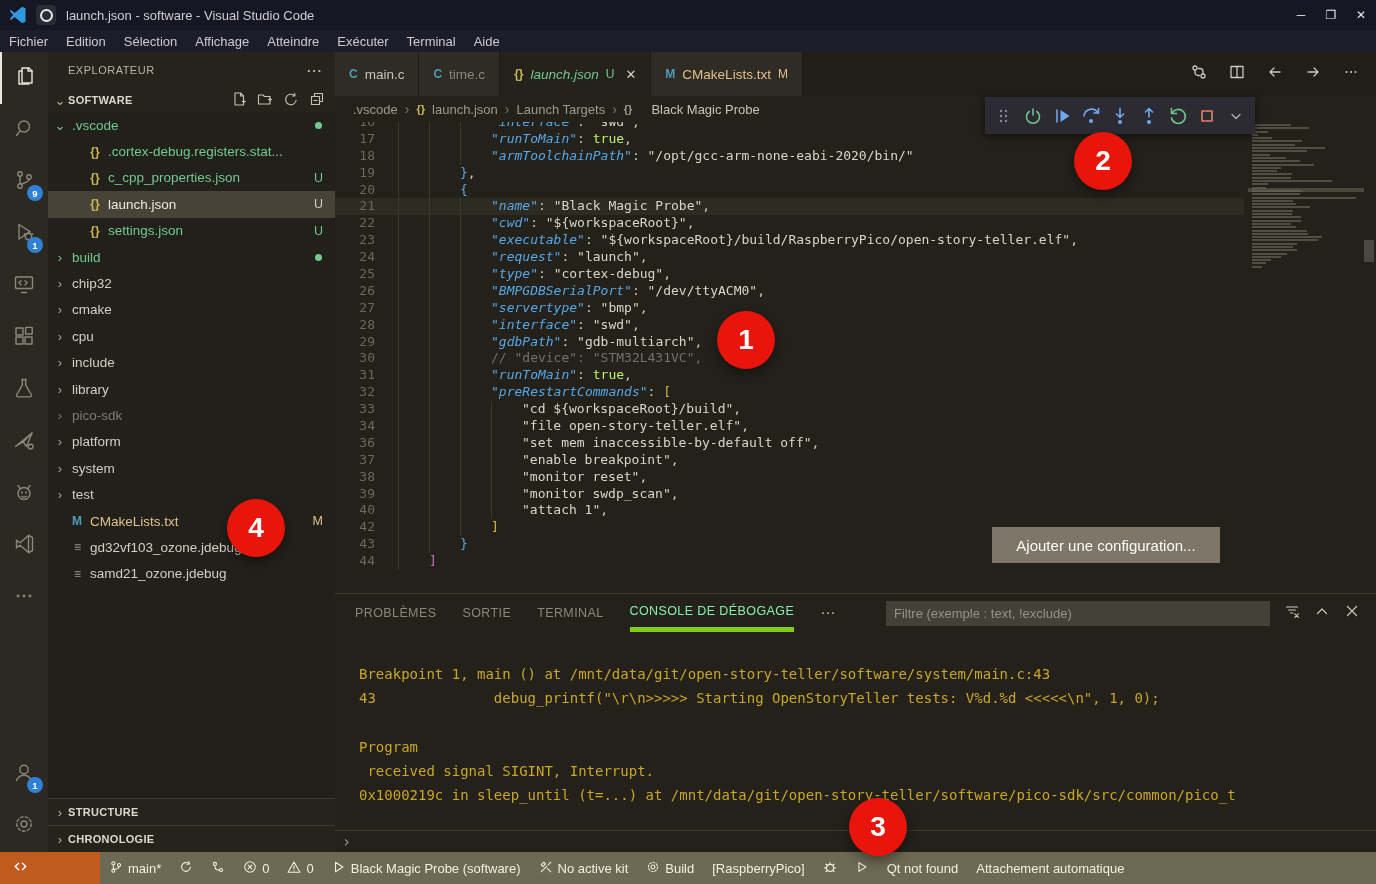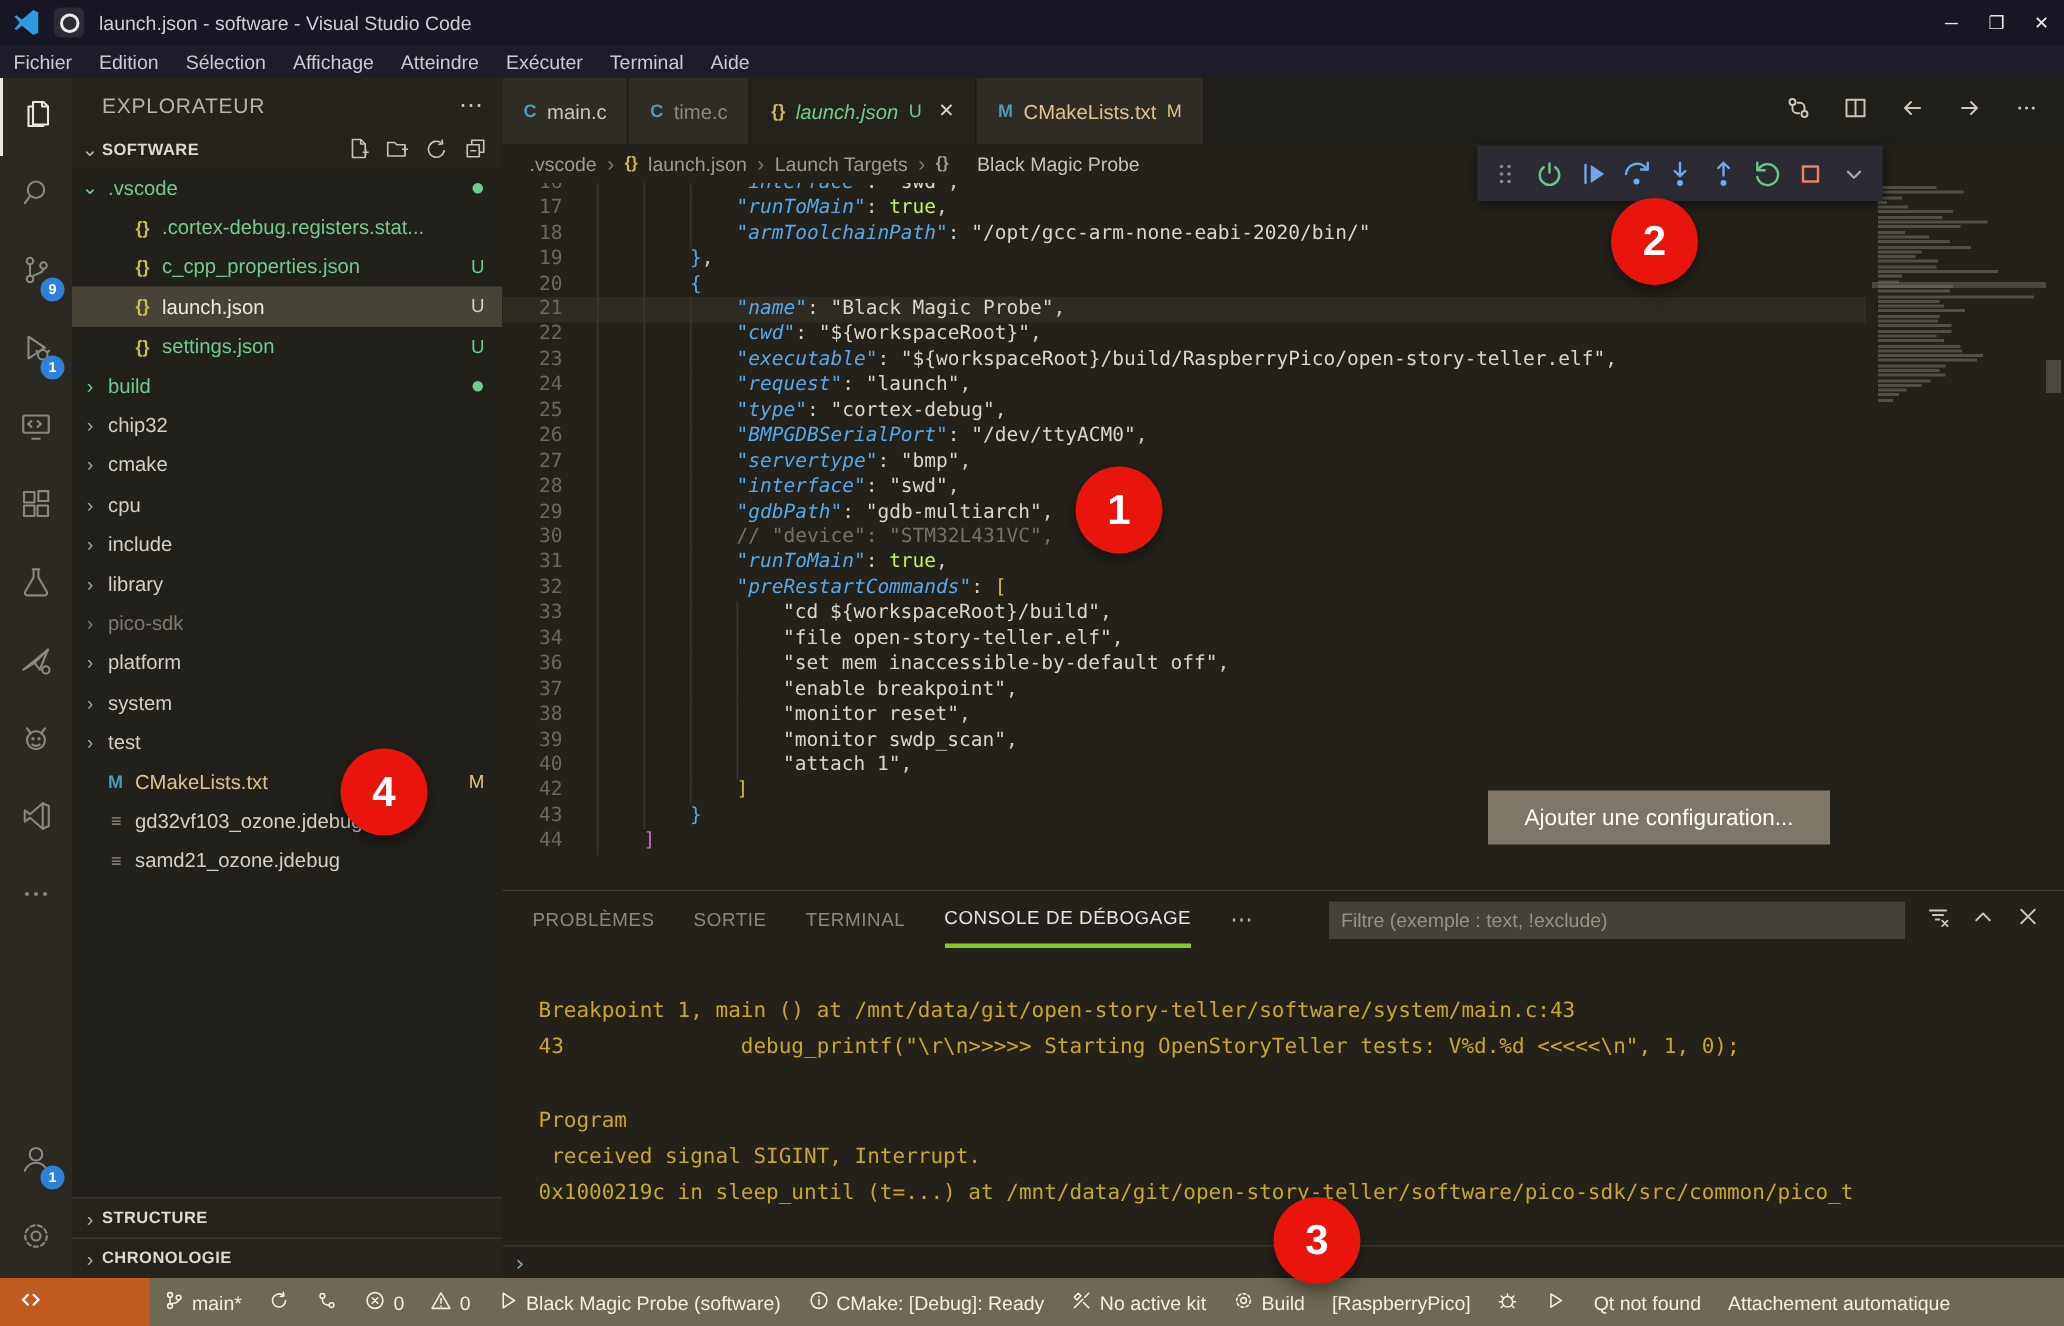--- a/index.html
+++ b/index.html
@@ -27,21 +27,21 @@
   .activitybar{width:48px;background:#2b2921;display:flex;flex-direction:column;align-items:center;flex:none;}
   .ab-item{width:48px;height:52px;display:flex;align-items:center;justify-content:center;color:#8b887c;position:relative;box-sizing:border-box;}
   .ab-item svg{width:24px;height:24px;fill:none;stroke:currentColor;stroke-width:1.4;stroke-linecap:round;stroke-linejoin:round;}
   .ab-item.active{color:#e9e7de;border-left:2px solid #e9e7de;}
   .ab-badge{position:absolute;right:5px;bottom:7px;min-width:16px;height:16px;border-radius:9px;background:#2f81d7;color:#fff;font-size:9.5px;font-weight:bold;display:flex;align-items:center;justify-content:center;padding:0 2px;box-sizing:border-box;}
   .ab-spacer{flex:1;}
 
   
   .sidebar{width:287px;background:#25231c;display:flex;flex-direction:column;flex:none;font-size:13px;}
   .sb-top{height:36px;display:flex;align-items:center;padding:0 12px 0 20px;flex:none;}
-  .sb-title{font-size:14px;color:#b7b4a8;letter-spacing:.5px;}
+  .sb-title{font-size:11px;color:#b7b4a8;letter-spacing:.5px;}
   .sb-more{margin-left:auto;color:#c5c2b6;font-size:16px;letter-spacing:1px;}
   .sb-section{height:24px;display:flex;align-items:center;padding:0 10px 0 4px;flex:none;}
   .sb-chev{width:16px;color:#b5b2a6;font-size:13px;text-align:center;}
   .sb-secname{font-size:11px;font-weight:bold;color:#dcd9ce;letter-spacing:.3px;}
   .sb-acts{margin-left:auto;display:flex;gap:10px;color:#c5c2b6;}
   .sb-acts svg{width:16px;height:16px;fill:none;stroke:currentColor;stroke-width:1.1;stroke-linejoin:round;}
   .tree{flex:1;background:#21201a;overflow:hidden;padding-bottom:4px;}
   .trow{height:26.4px;display:flex;align-items:center;color:#d2cfc4;cursor:default;}
   .trow .chev{width:16px;text-align:center;color:#a8a599;font-size:13px;flex:none;}
   .trow .ficon{width:18px;flex:none;text-align:center;font-weight:bold;font-size:12px;}
@@ -107,21 +107,21 @@
   .dbg-btn{display:flex;align-items:center;justify-content:center;width:26px;height:28px;}
   .dbg-btn svg{width:20px;height:20px;fill:none;stroke:currentColor;stroke-width:1.6;stroke-linecap:round;stroke-linejoin:round;}
   .c-green{color:#6fc28a;} .c-blue{color:#6fa8ef;} .c-red{color:#e8836c;} .c-grip{color:#8a8894;} .c-chev{color:#a8a6ae;}
 
   .add-config{position:absolute;left:657px;top:475px;width:228px;height:36px;background:#7e7668;color:#fdfdf8;font-size:15px;border:none;display:flex;align-items:center;justify-content:center;z-index:4;}
 
   
   .panel{height:258px;flex:none;border-top:1px solid #3e3c33;display:flex;flex-direction:column;background:#23211a;gap:20px;}
   .panel-tabs{height:38px;flex:none;display:flex;align-items:center;padding-left:20px;}
   .ptab{height:100%;display:flex;align-items:center;margin-right:26px;font-size:12.5px;letter-spacing:.4px;color:#8b887b;border-bottom:1px solid transparent;box-sizing:border-box;}
-  .ptab.active{color:#e5e5e5;border-bottom:3px solid #84cc16;}
+  .ptab.active{color:#86efac;border-bottom:5px solid #84cc16;}
   .ptab-more{color:#b5b2a6;font-size:15px;letter-spacing:1px;margin-right:20px;}
   .pfilter{margin-left:auto;width:368px;height:25px;background:#434138;border:none;color:#d6d3c8;font-size:13px;padding:0 8px;font-family:"Liberation Sans",sans-serif;}
   .pfilter::placeholder{color:#969386;}
   .pacts{display:flex;align-items:center;gap:14px;padding:0 16px 0 14px;color:#cac7bd;}
   .pacts svg{width:16px;height:16px;fill:none;stroke:currentColor;stroke-width:1.2;stroke-linecap:round;stroke-linejoin:round;}
   .console{flex:1;font-family:"DejaVu Sans Mono",monospace;font-size:14px;line-height:24.2px;color:#c9a727;padding:10px 0 0 24px;white-space:pre;overflow:hidden;}
   .console-input{height:21px;border-top:1px solid #3b392f;display:flex;align-items:center;padding-left:7px;color:#8ba0b8;font-family:"DejaVu Sans Mono",monospace;font-size:15px;}
 
   
   .statusbar{height:32px;background:#6e6953;display:flex;align-items:center;color:#f2efe3;font-size:13px;overflow:hidden;white-space:nowrap;}
@@ -686,27 +686,20 @@
         <span>0</span>
       </div>
       <div class="st">
         <span><svg viewBox="0 0 16 16">
             <path d="M4 2.5l8.5 5.5L4 13.5z"></path>
           </svg></span>
         <span>Black Magic Probe (software)</span>
       </div>
       <div class="st">
         <span><svg viewBox="0 0 16 16">
-            <circle cx="8" cy="8" r="6"></circle>
-            <path d="M8 7.2V11M8 5v.3"></path>
-          </svg></span>
-        <span>CMake: [Debug]: Ready</span>
-      </div>
-      <div class="st">
-        <span><svg viewBox="0 0 16 16">
             <path d="M2.5 13.5L9 7M5.5 2.5L2.5 5.5l2 2 3-3zM9.5 9.5l4 4"></path>
             <path d="M13.5 2.5l-3 3"></path>
           </svg></span>
         <span>No active kit</span>
       </div>
       <div class="st">
         <span><svg viewBox="0 0 16 16">
             <circle cx="8" cy="8" r="2.2"></circle>
             <circle cx="8" cy="8" r="5.2" stroke-dasharray="2.2 1.8"></circle>
           </svg></span>

